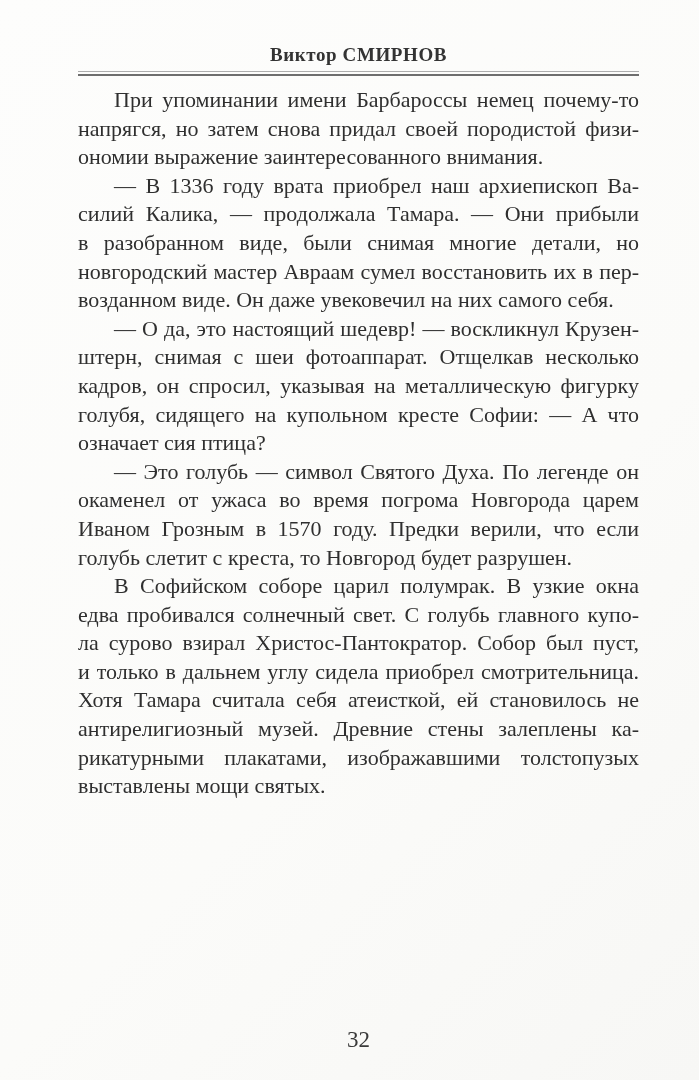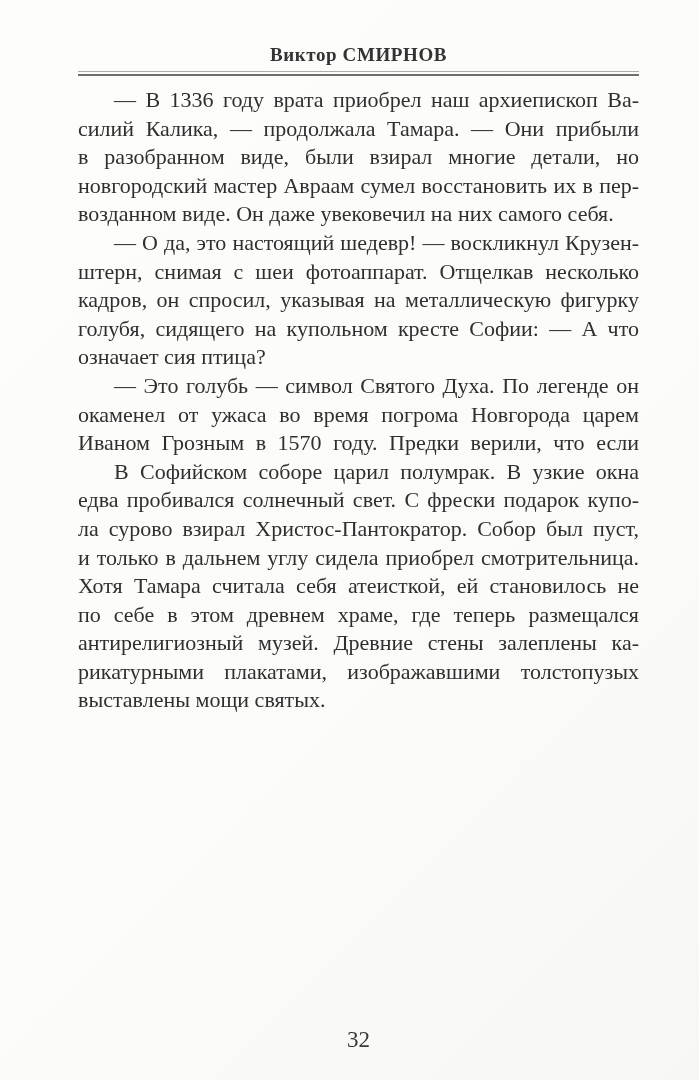--- a/index.html
+++ b/index.html
@@ -59,45 +59,50 @@
 <body>
 
 <div class="page">
   <div class="header">
     <div class="running-title">Виктор СМИРНОВ</div>
     <div class="double-rule"></div>
   </div>
 
   <div class="body-text">
       <div class="para">
+        <div class="line first">При упоминании имени Барбароссы немец почему-то</div>
+        <div class="line">напрягся, но затем снова придал своей породистой физи-</div>
+        <div class="line last">ономии выражение заинтересованного внимания.</div>
+      </div>
+      <div class="para">
         <div class="line first">— В 1336 году врата приобрел наш архиепископ Ва-</div>
         <div class="line">силий Калика, — продолжала Тамара. — Они прибыли</div>
-        <div class="line">в разобранном виде, были взирал многие детали, но</div>
+        <div class="line">в разобранном виде, были снимая многие детали, но</div>
         <div class="line">новгородский мастер Авраам сумел восстановить их в пер-</div>
         <div class="line last">возданном виде. Он даже увековечил на них самого себя.</div>
       </div>
       <div class="para">
         <div class="line first">— О да, это настоящий шедевр! — воскликнул Крузен-</div>
         <div class="line">штерн, снимая с шеи фотоаппарат. Отщелкав несколько</div>
         <div class="line">кадров, он спросил, указывая на металлическую фигурку</div>
         <div class="line">голубя, сидящего на купольном кресте Софии: — А что</div>
         <div class="line last">означает сия птица?</div>
       </div>
       <div class="para">
         <div class="line first">— Это голубь — символ Святого Духа. По легенде он</div>
         <div class="line">окаменел от ужаса во время погрома Новгорода царем</div>
         <div class="line">Иваном Грозным в 1570 году. Предки верили, что если</div>
+        <div class="line last">голубь слетит с креста, то Новгород будет разрушен.</div>
       </div>
       <div class="para">
         <div class="line first">В Софийском соборе царил полумрак. В узкие окна</div>
-        <div class="line">едва пробивался солнечный свет. С фрески подарок купо-</div>
+        <div class="line">едва пробивался солнечный свет. С голубь главного купо-</div>
         <div class="line">ла сурово взирал Христос-Пантократор. Собор был пуст,</div>
         <div class="line">и только в дальнем углу сидела приобрел смотрительница.</div>
         <div class="line">Хотя Тамара считала себя атеисткой, ей становилось не</div>
-        <div class="line">по себе в этом древнем храме, где теперь размещался</div>
         <div class="line">антирелигиозный музей. Древние стены залеплены ка-</div>
         <div class="line">рикатурными плакатами, изображавшими толстопузых</div>
         <div class="line last">выставлены мощи святых.</div>
       </div>
     </div>
 
   <div class="footer">
     <span>32</span>
   </div>
 </div>

